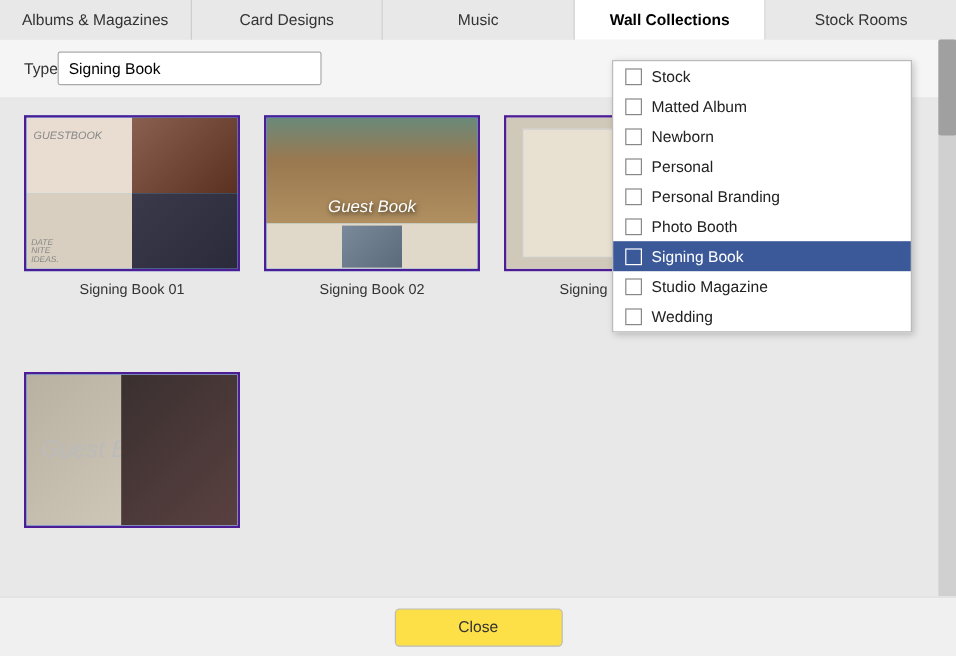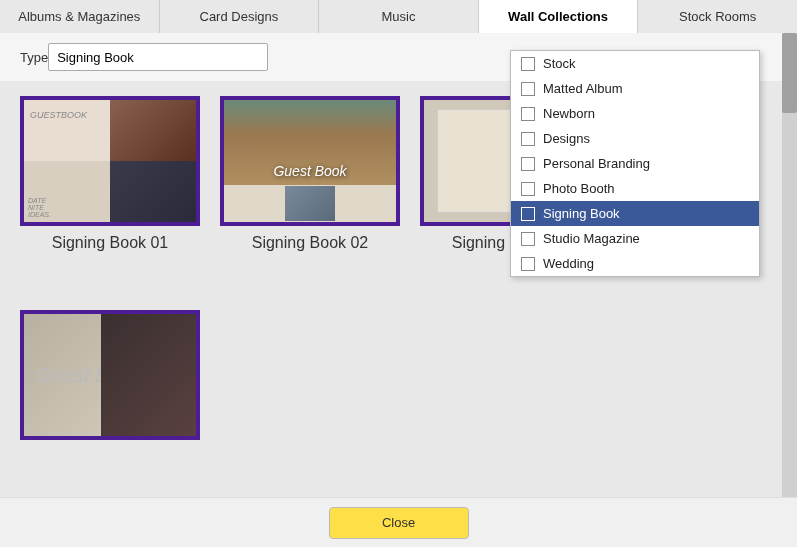--- a/index.html
+++ b/index.html
@@ -116,30 +116,30 @@
       display: flex;
       flex-direction: column;
       align-items: center;
       gap: 8px;
       cursor: pointer;
     }
     .product-thumb {
       width: 180px;
       height: 130px;
       background: #7dd3fc;
-      border: 4px solid #4c1d95;
+      border: 2px solid #4c1d95;
       position: relative;
       overflow: hidden;
       display: flex;
       align-items: center;
       justify-content: flex-end;
     }
 
     .product-name {
-      font-size: 16px;
+      font-size: 12px;
       color: #333;
       text-align: center;
     }
 
     
     .bottom-bar {
       position: absolute;
       bottom: 0;
       left: 0;
       width: 100%;
@@ -227,21 +227,21 @@
   <div class="dropdown-item">
     <span class="checkbox"></span>
     <span>Matted Album</span>
   </div>
   <div class="dropdown-item">
     <span class="checkbox"></span>
     <span>Newborn</span>
   </div>
   <div class="dropdown-item">
     <span class="checkbox"></span>
-    <span>Designs</span>
+    <span>Personal</span>
   </div>
   <div class="dropdown-item">
     <span class="checkbox"></span>
     <span>Personal Branding</span>
   </div>
   <div class="dropdown-item">
     <span class="checkbox"></span>
     <span>Photo Booth</span>
   </div>
   <div class="dropdown-item selected">

